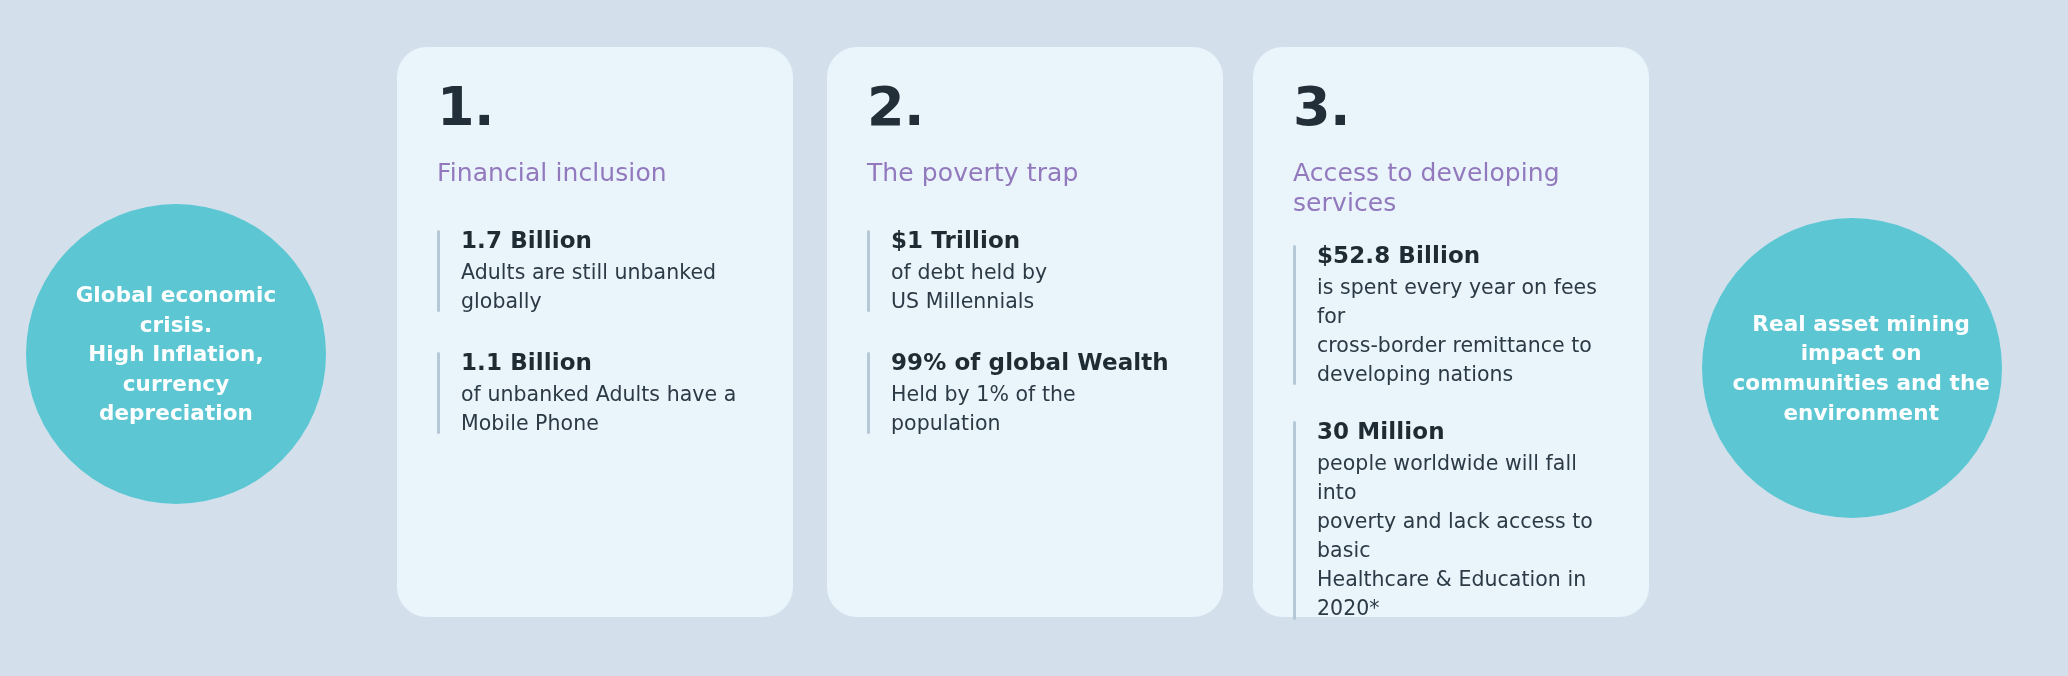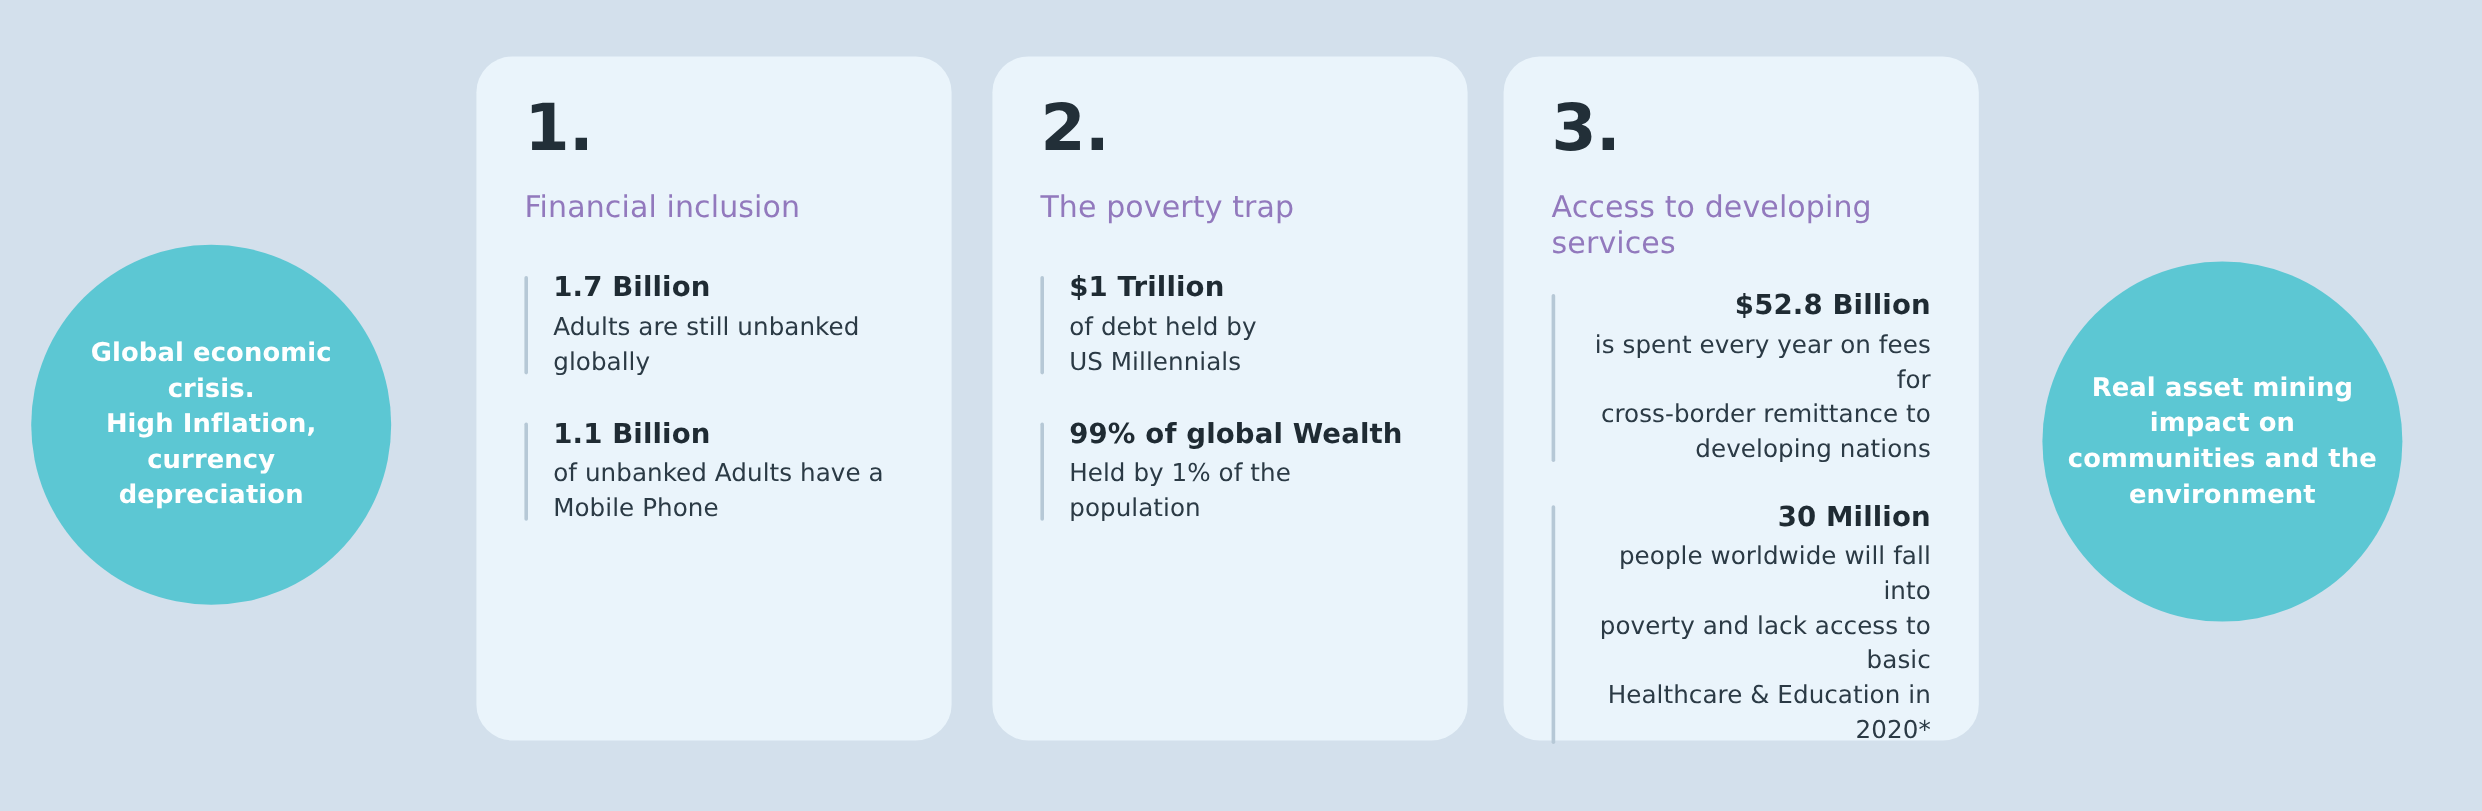--- a/index.html
+++ b/index.html
@@ -46,20 +46,21 @@
     left: 26px;
     top: 204px;
     width: 300px;
     height: 300px;
   }
   #circle-right {
     left: 1702px;
     top: 218px;
     width: 300px;
     height: 300px;
+    justify-content: flex-end;
   }
 
   
   .card {
     position: absolute;
     top: 47px;
     width: 396px;
     height: 570px;
     background: #eaf4fb;
     border-radius: 30px;
@@ -123,21 +124,21 @@
     color: #2b3a45;
     font-size: 20.5px;
     font-weight: normal;
     line-height: 1.42;
     margin: 0;
     white-space: pre-line;
     letter-spacing: 0.05px;
   }
 
   
-  #card-3 .stats { margin-top: 22px; text-align: right; }
+  #card-3 .stats { margin-top: 22px; }
   #card-3 .stat { margin-bottom: 28px; }
 </style>
 </head>
 <body>
 
 <div id="stage">
 
   <div class="circle" id="circle-left">
     <div class="circle-text">Global economic
 crisis.

